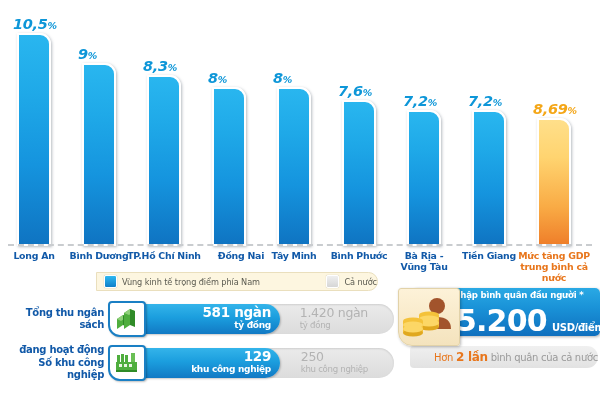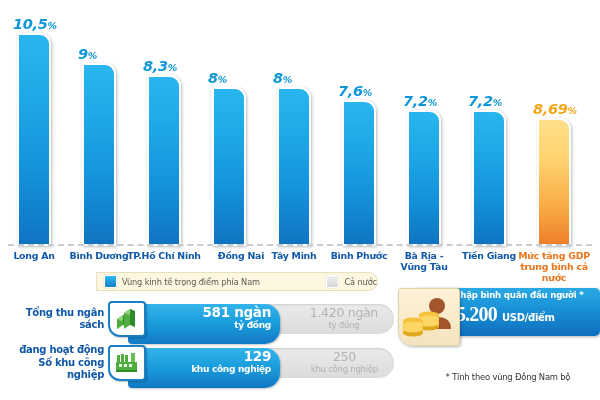--- a/index.html
+++ b/index.html
@@ -116,35 +116,35 @@
   .stat-track {
     position: absolute;
     left: 128px; top: 4px;
     width: 266px; height: 30px;
     background: linear-gradient(to bottom,#ebebeb,#dcdcdc);
     border-radius: 4px 15px 15px 4px;
     box-shadow: inset 0 1px 2px rgba(0,0,0,.12);
   }
   .stat-fill {
     position: absolute;
-    left: 0; top: 0; height: 40px;
+    left: 0; top: 0; height: 30px;
     background: linear-gradient(to bottom,#34b4ea 0%,#1b9ede 45%,#1179c4 100%);
     border-radius: 4px 15px 15px 4px;
     box-shadow: 1px 1px 2px rgba(0,0,0,.22);
   }
   .stat-fill .v {
     position: absolute; right: 9px; top: 2px;
     text-align: right; color: #fff; line-height: 13px;
   }
   .stat-fill .v .big { font-size: 13.5px; font-weight: bold; display: block; letter-spacing: -0.3px; }
   .stat-fill .v .sm { font-size: 9px; font-weight: bold; display: block; letter-spacing: -0.3px; }
 
   .stat-rest {
-    position: absolute; right: 16px; top: 2px;
-    text-align: center; color: #b3b3b3; line-height: 13px;
+    position: absolute; right: 26px; top: 2px;
+    text-align: left; color: #b3b3b3; line-height: 13px;
   }
   .stat-rest .big { font-size: 12.5px; display: block; letter-spacing: -0.3px; }
   .stat-rest .sm { font-size: 8.6px; display: block; letter-spacing: -0.3px; }
 
   
   #income { position: absolute; left: 398px; top: 288px; width: 202px; height: 108px; }
 
   #income-card {
     position: absolute; left: 14px; top: 0;
     width: 188px; height: 48px;
@@ -155,21 +155,21 @@
   #income-title {
     position: absolute; left: 22px; top: 2px; right: 4px;
     font-size: 8.6px; font-weight: bold; color: #ffffff;
     letter-spacing: -0.2px; white-space: nowrap;
   }
   #income-value {
     position: absolute; left: 14px; right: 4px; top: 15px;
     color: #fff; white-space: nowrap;
   }
   #income-value .pre { font-size: 11.5px; font-weight: bold; letter-spacing: -0.3px; }
-  #income-value .num { font-size: 20px; font-weight: bold; letter-spacing: -0.8px; font-family: Liberation Serif, serif; }
+  #income-value .num { font-size: 30px; font-weight: bold; letter-spacing: -0.8px; }
   #income-value .unit { font-size: 10px; font-weight: bold; letter-spacing: -0.3px; }
 
   #coin-box {
     position: absolute; left: 0; top: 0;
     width: 62px; height: 58px;
     background: linear-gradient(to bottom,#fdf2d8,#f4e3bd);
     border: 1px solid #e2d2a8;
     border-radius: 3px 3px 3px 14px;
     box-shadow: 1px 1px 3px rgba(0,0,0,.28);
     z-index: 4;
@@ -389,17 +389,23 @@
         <g>
           <ellipse cx="14" cy="32" rx="10" ry="3.4" fill="#f4c23a"></ellipse>
           <rect x="4" y="32" width="20" height="12" fill="#f4c23a"></rect>
           <ellipse cx="14" cy="44" rx="10" ry="3.4" fill="#e0a81f"></ellipse>
           <ellipse cx="14" cy="36" rx="10" ry="3.4" fill="#fcd766"></ellipse>
           <ellipse cx="14" cy="40" rx="10" ry="3.4" fill="#fcd766"></ellipse>
         </g>
       </svg>
     </div>
 
-
-    <div id="footnote">* Tính theo vùng Đông Nam bộ</div>
+    <div id="compare-bar">
+      <div id="compare-text">
+        <span class="o">Hơn</span>
+        <b>2 lần</b>
+        <span>bình quân của cả nước</span>
+      </div>
+    </div>
+
   </div>
 
 </div>
 
 </body></html>

